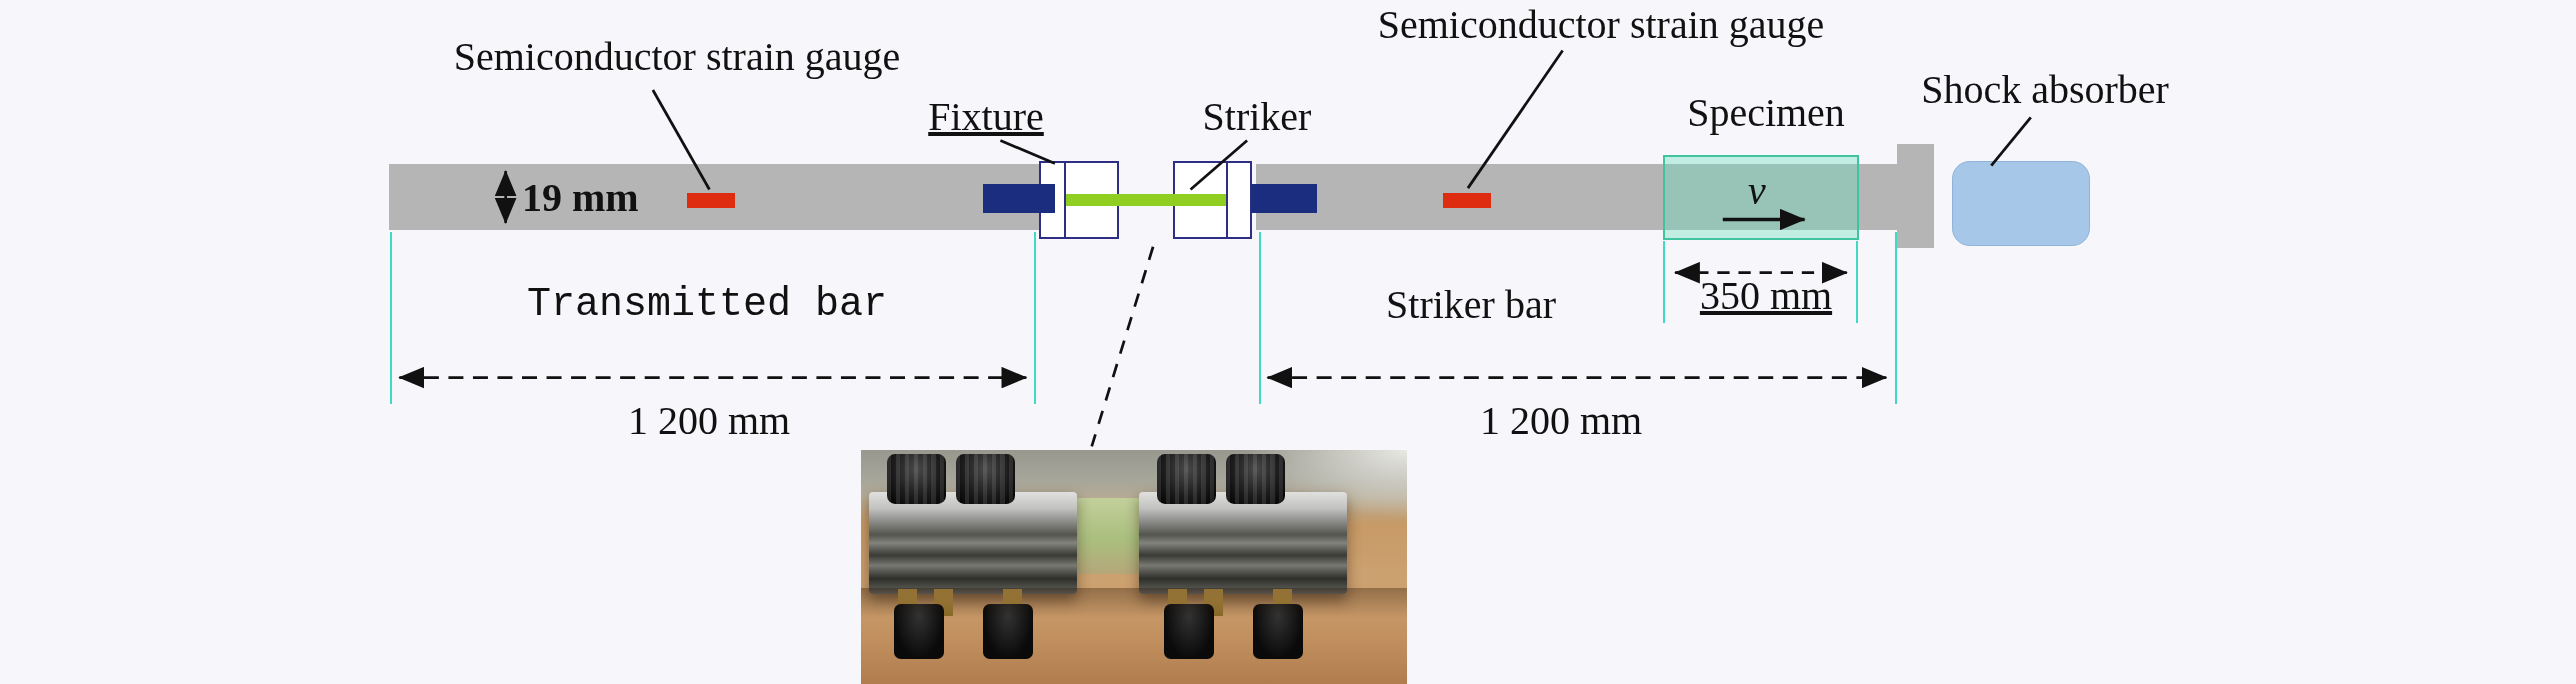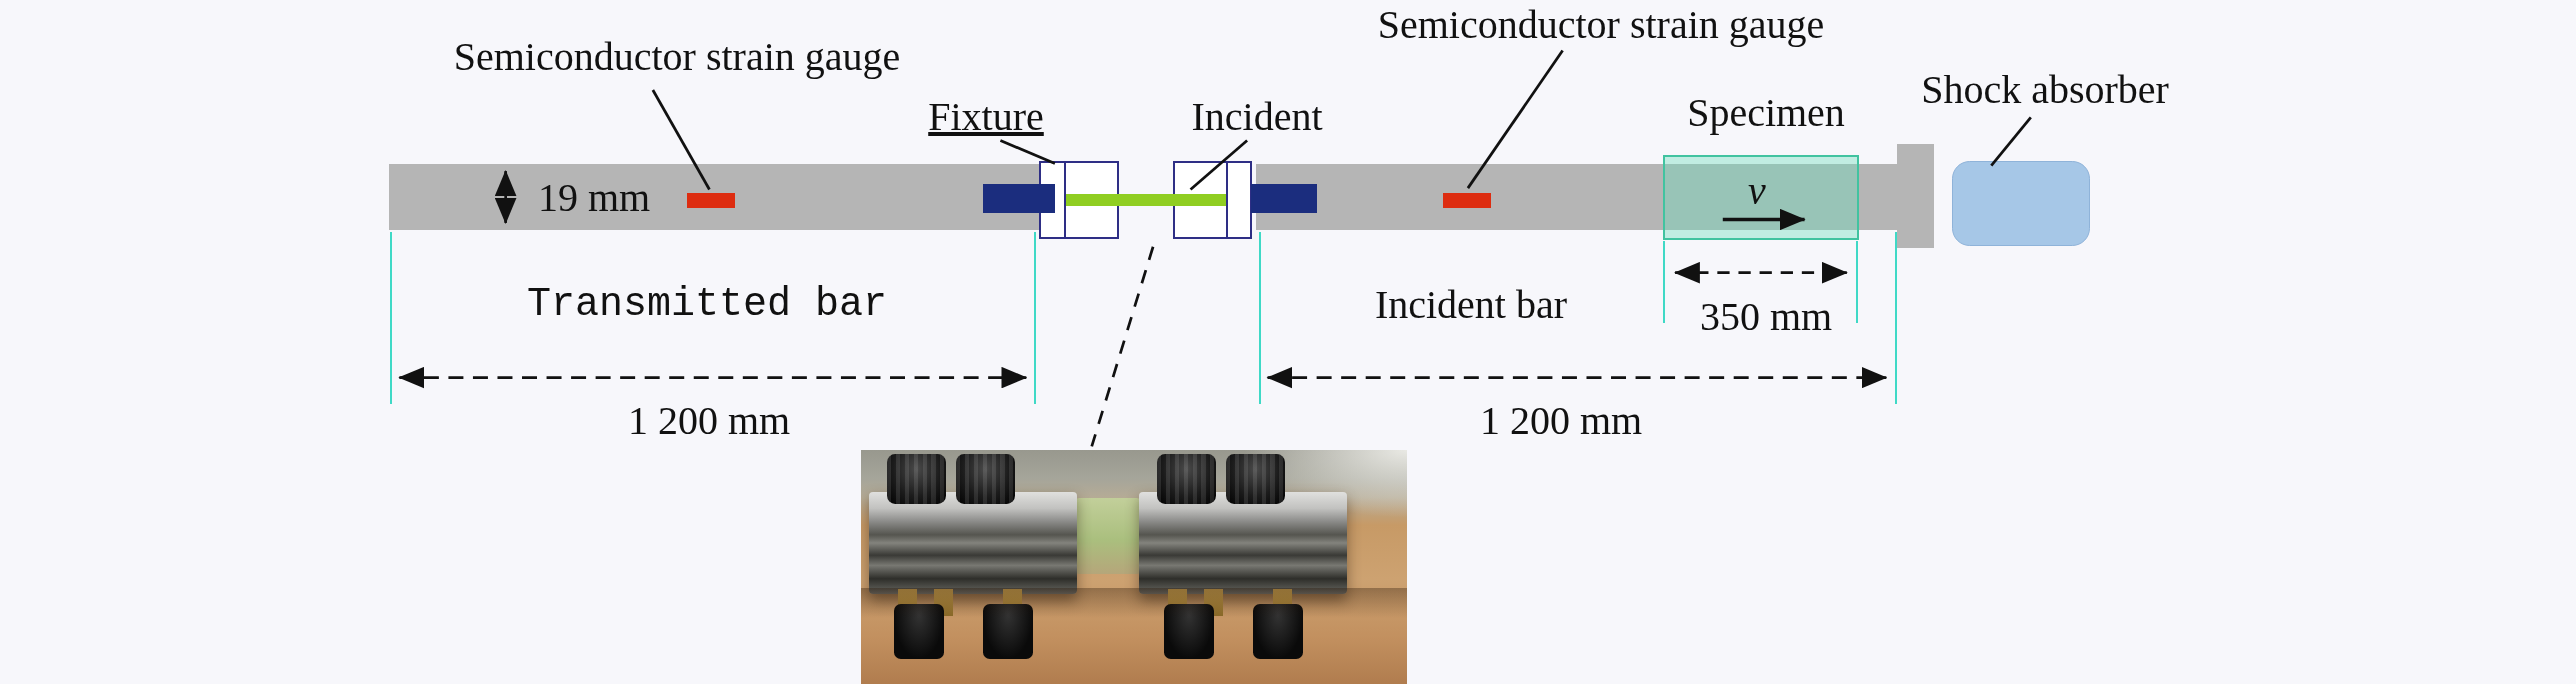--- a/index.html
+++ b/index.html
@@ -158,29 +158,29 @@
     <line x1="1468" y1="206" x2="1548" y2="240" stroke="#111" stroke-width="4"></line>
     <line x1="1830" y1="206" x2="1747" y2="278" stroke="#111" stroke-width="4"></line>
     <line x1="2980" y1="172" x2="2922" y2="243" stroke="#111" stroke-width="4"></line>
 
     <line x1="1692" y1="362" x2="1602" y2="655" stroke="#111" stroke-width="4" stroke-dasharray="20 16"></line>
   </svg>
 
   <div class="label" style="left:677px;top:35px;">Semiconductor strain gauge</div>
   <div class="label" style="left:1601px;top:3.4px;">Semiconductor strain gauge</div>
   <div class="label" style="left:986px;top:95px;text-decoration:underline;">Fixture</div>
-  <div class="label" style="left:1257px;top:95px;">Incident</div>
+  <div class="label" style="left:1257px;top:95px;">Striker</div>
   <div class="label" style="left:1766px;top:91px;">Specimen</div>
   <div class="label" style="left:2045px;top:68px;">Shock absorber</div>
 
-  <div class="label noc" style="left:538px;top:176px;">19 mm</div>
+  <div class="label noc" style="left:522px;top:176px;font-weight:bold;">19 mm</div>
 
   <div class="label" style="left:707px;top:283px;font-family:Liberation Mono, monospace;">Transmitted bar</div>
-  <div class="label" style="left:1471px;top:283px;">Incident bar</div>
-  <div class="label" style="left:1766px;top:295px;">350 mm</div>
+  <div class="label" style="left:1471px;top:283px;">Striker bar</div>
+  <div class="label" style="left:1766px;top:274px;text-decoration:underline;">350 mm</div>
 
   <div class="label" style="left:709px;top:399px;">1 200 mm</div>
   <div class="label" style="left:1561px;top:399px;">1 200 mm</div>
 
   <div class="label italic" style="left:1757px;top:169px;">v</div>
 
   <div class="abs" id="photo">
     <div class="photo-patch"></div>
     <div id="photo-specimen"></div>
     <div class="clamp" id="clamp-left">

